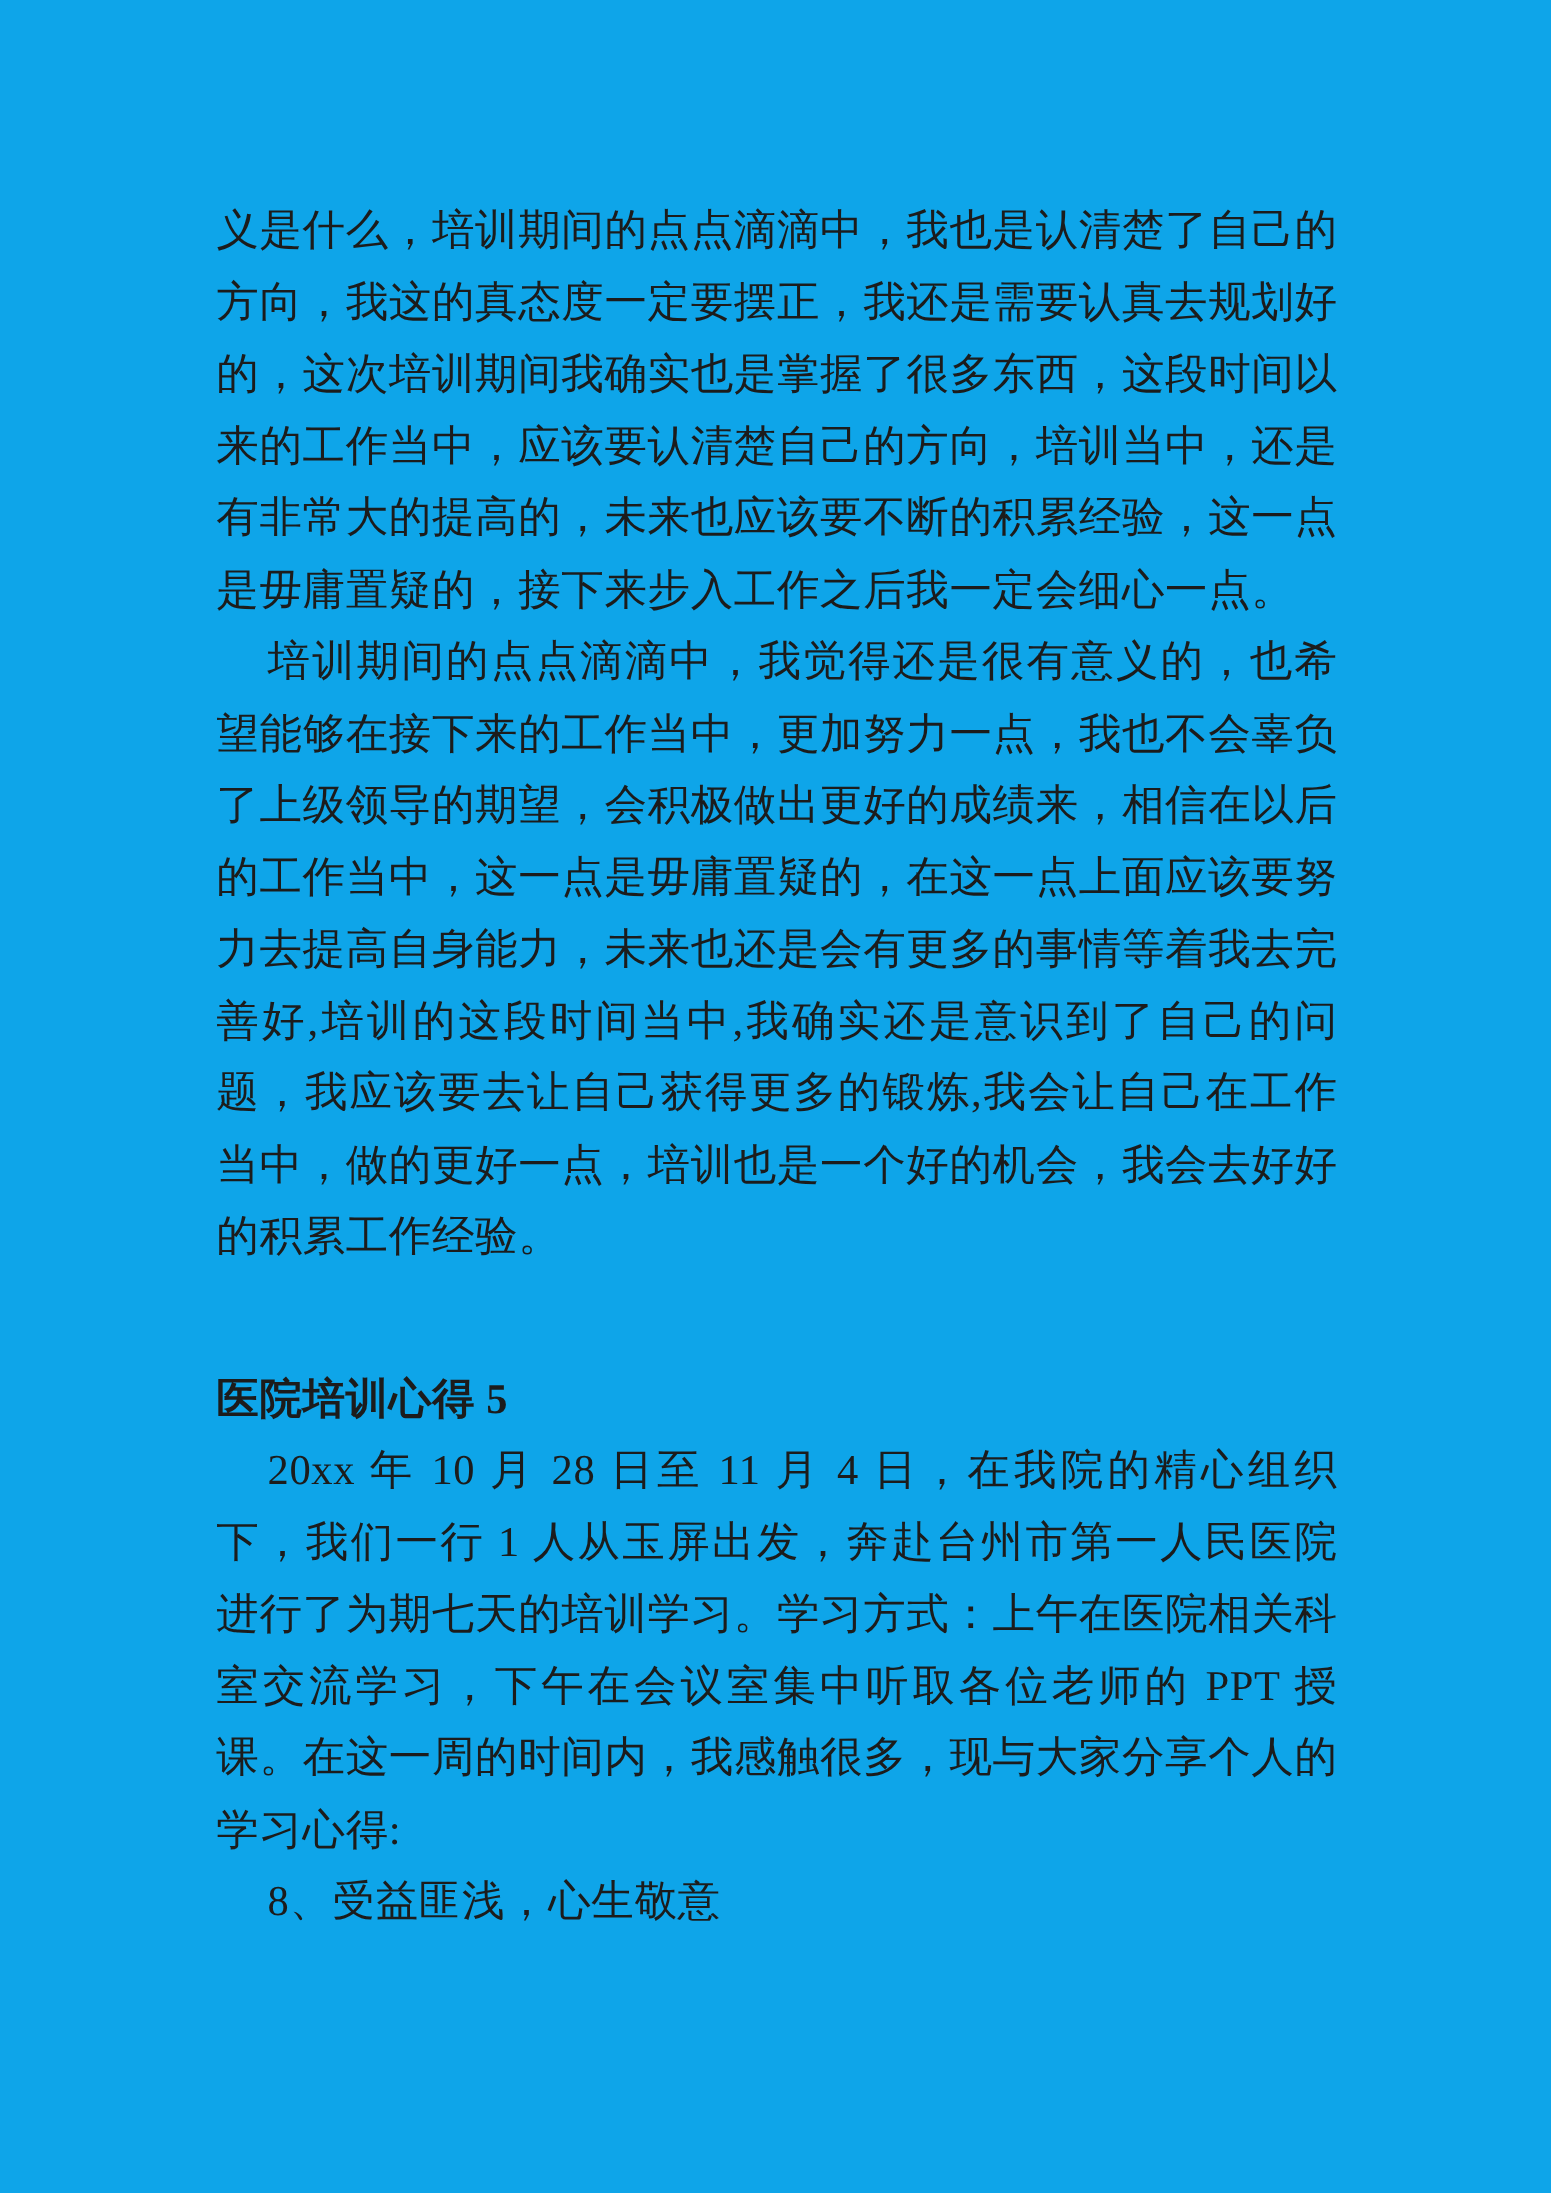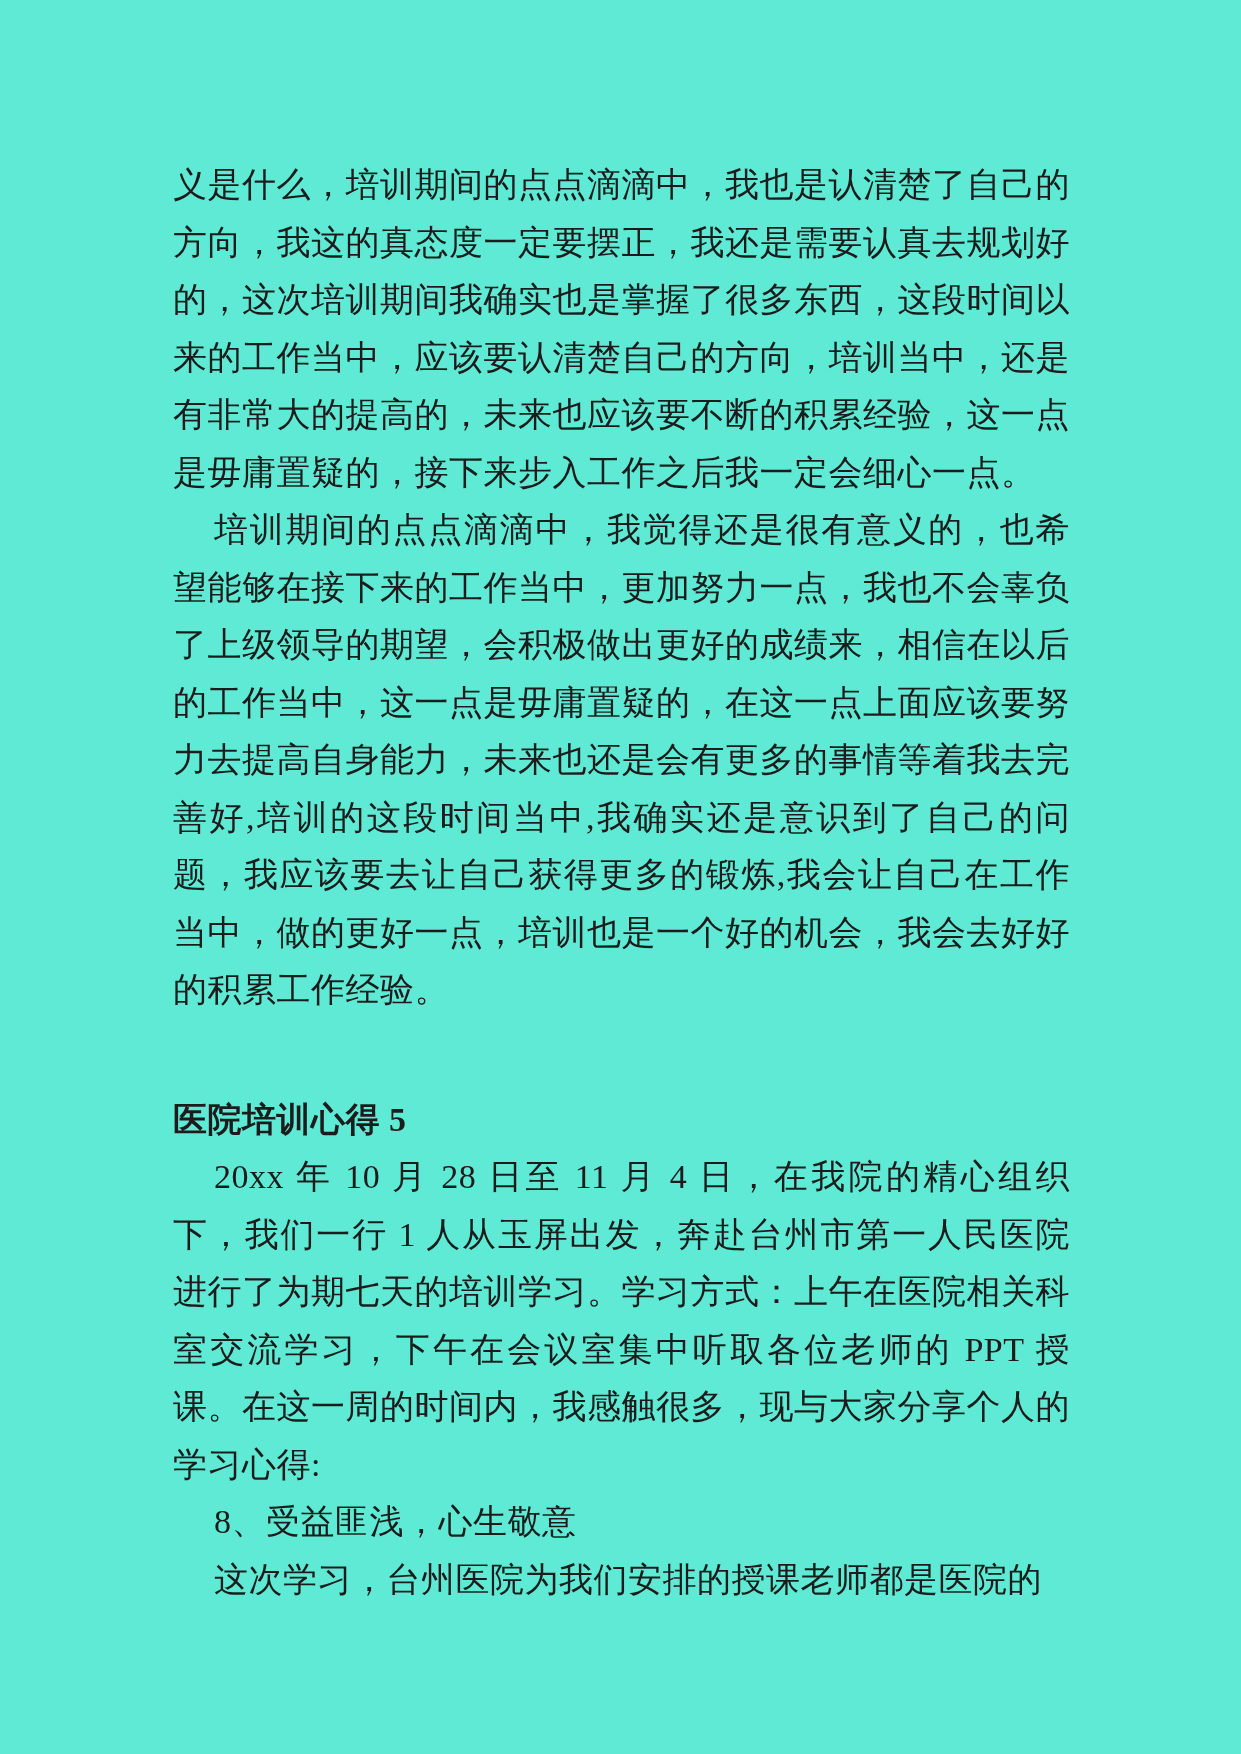--- a/index.html
+++ b/index.html
@@ -9,21 +9,21 @@
   }
   body {
     width: 1241px;
     height: 1754px;
     overflow: hidden;
   }
   .page {
     box-sizing: border-box;
     width: 1241px;
     height: 1754px;
-    background: #5eead4;
+    background: #0ea5e9;
     padding: 156px 171px 0 173px;
     font-family: "Liberation Serif", "DejaVu Serif", serif;
     color: #1c1c1c;
     font-size: 34px;
     line-height: 57.5px;
   }
   .para {
     margin: 0;
     text-align: justify;
     text-justify: inter-ideograph;
@@ -42,14 +42,13 @@
 </style>
 </head>
 <body>
 
 <div class="page">
   <p class="para">义是什么，培训期间的点点滴滴中，我也是认清楚了自己的方向，我这的真态度一定要摆正，我还是需要认真去规划好的，这次培训期间我确实也是掌握了很多东西，这段时间以来的工作当中，应该要认清楚自己的方向，培训当中，还是有非常大的提高的，未来也应该要不断的积累经验，这一点是毋庸置疑的，接下来步入工作之后我一定会细心一点。</p>
   <p class="para indent">培训期间的点点滴滴中，我觉得还是很有意义的，也希望能够在接下来的工作当中，更加努力一点，我也不会辜负了上级领导的期望，会积极做出更好的成绩来，相信在以后的工作当中，这一点是毋庸置疑的，在这一点上面应该要努力去提高自身能力，未来也还是会有更多的事情等着我去完善好,培训的这段时间当中,我确实还是意识到了自己的问题，我应该要去让自己获得更多的锻炼,我会让自己在工作当中，做的更好一点，培训也是一个好的机会，我会去好好的积累工作经验。</p>
   <h2 class="heading">医院培训心得 5</h2>
   <p class="para indent">20xx 年 10 月 28 日至 11 月 4 日，在我院的精心组织下，我们一行 1 人从玉屏出发，奔赴台州市第一人民医院进行了为期七天的培训学习。学习方式：上午在医院相关科室交流学习，下午在会议室集中听取各位老师的 PPT 授课。在这一周的时间内，我感触很多，现与大家分享个人的学习心得:</p>
   <p class="para indent">8、受益匪浅，心生敬意</p>
-  <p class="para indent">这次学习，台州医院为我们安排的授课老师都是医院的</p>
 </div>
 
 </body></html>

